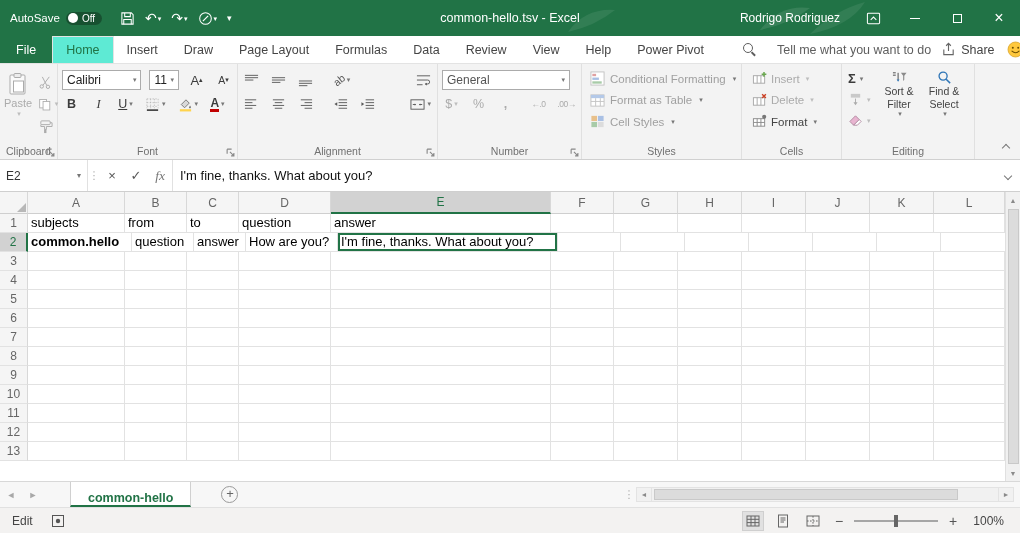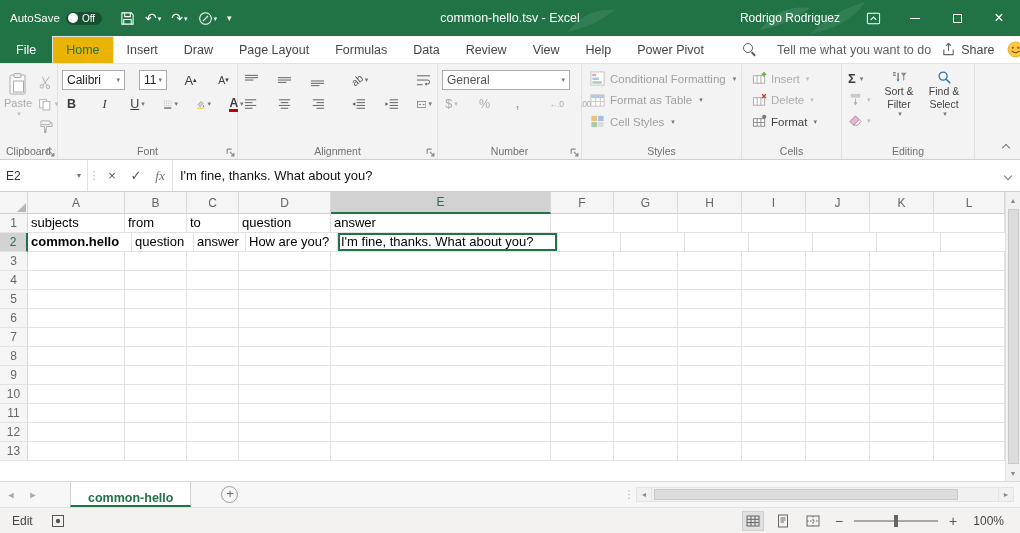--- a/index.html
+++ b/index.html
@@ -21,21 +21,21 @@
 .user-name{font-size:12px;padding:0 12px}
 .winbtn{width:42px;height:36px;display:flex;align-items:center;justify-content:center;color:#fff;font-size:14px;cursor:default}
 .min-glyph{display:inline-block;width:10px;height:1px;background:#fff}
 .max-glyph{display:inline-block;width:9px;height:9px;border:1px solid #fff}
 .close-glyph{font-size:16px;line-height:1}
 
 
 .tabsrow{flex:0 0 28px;background:#fff;display:flex;align-items:stretch;border-bottom:1px solid #e3e3e3}
 .tab{padding:0 13px;display:flex;align-items:center;font-size:12.5px;color:#454545;cursor:default;white-space:nowrap}
 .tab.file{background:#217346;color:#fff;padding:0 16px}
-.tab.active{color:#217346;background:#eab308;border:1px solid #e3e3e3;border-bottom:none}
+.tab.active{color:#217346;background:#5eead4;border:1px solid #e3e3e3;border-bottom:none}
 .tellme{display:flex;align-items:center;gap:21px;color:#5e5e5e;font-size:12.5px;margin-left:26px;white-space:nowrap}
 .share-btn{margin-left:auto;display:flex;align-items:center;gap:5px;color:#444;font-size:12.5px;padding:0 10px}
 .smiley{display:flex;align-items:center;padding:0 12px 0 2px}
 .mag{position:relative;width:13px;height:13px;display:inline-block}
 .mag::before{content:"";position:absolute;width:8px;height:8px;border:1.5px solid currentColor;border-radius:50%;left:0;top:0}
 .mag::after{content:"";position:absolute;width:5px;height:1.5px;background:currentColor;transform:rotate(45deg);left:8px;top:10px}
 
 
 .ribbon{flex:0 0 96px;background:#f3f3f3;display:flex;position:relative;border-bottom:1px solid #d0d0d0}
 .group{position:relative;border-right:1px solid #e0e0e0;padding:4px 4px 16px;display:flex;flex-direction:column}
@@ -48,21 +48,21 @@
 .ic{width:15px;height:15px;display:block}
 .ic24{width:24px;height:24px;display:block}
 
 .g-clipboard{width:58px}
 .clip-body{display:flex;flex:1}
 .paste-btn{width:36px;display:flex;flex-direction:column;align-items:center;gap:1px;font-size:11px;padding-top:4px;color:#8d8d8d}
 .mini-col{display:flex;flex-direction:column;gap:2px;margin-left:4px;padding-top:4px}
 .mini-btn{width:24px;height:20px;display:flex;align-items:center;gap:1px;color:#8d8d8d;padding:0 2px}
 
 .g-font{width:180px}
-.f-row{display:flex;align-items:center;gap:14px;height:24px}
+.f-row{display:flex;align-items:center;gap:8px;height:24px}
 .combo{background:#fff;border:1px solid #ababab;height:20px;display:flex;align-items:center;font-size:12px;color:#222;padding:0 4px;justify-content:space-between}
 .combo-font{width:102px}
 .combo-size{width:36px}
 .fbtn2{min-width:19px;height:21px;display:flex;align-items:center;justify-content:center;color:#3c3c3c;font-size:12.5px;padding:0 2px}
 .bold-b{font-weight:bold}
 .italic-i{font-style:italic;font-family:"Liberation Serif",serif}
 .under-u{text-decoration:underline}
 .grow-a{font-size:13px}.shrink-a{font-size:10.5px}
 .a-red{font-weight:bold;font-size:12px;color:#3c3c3c;border-bottom:3px solid #c00000;line-height:12px;display:inline-block}
 

